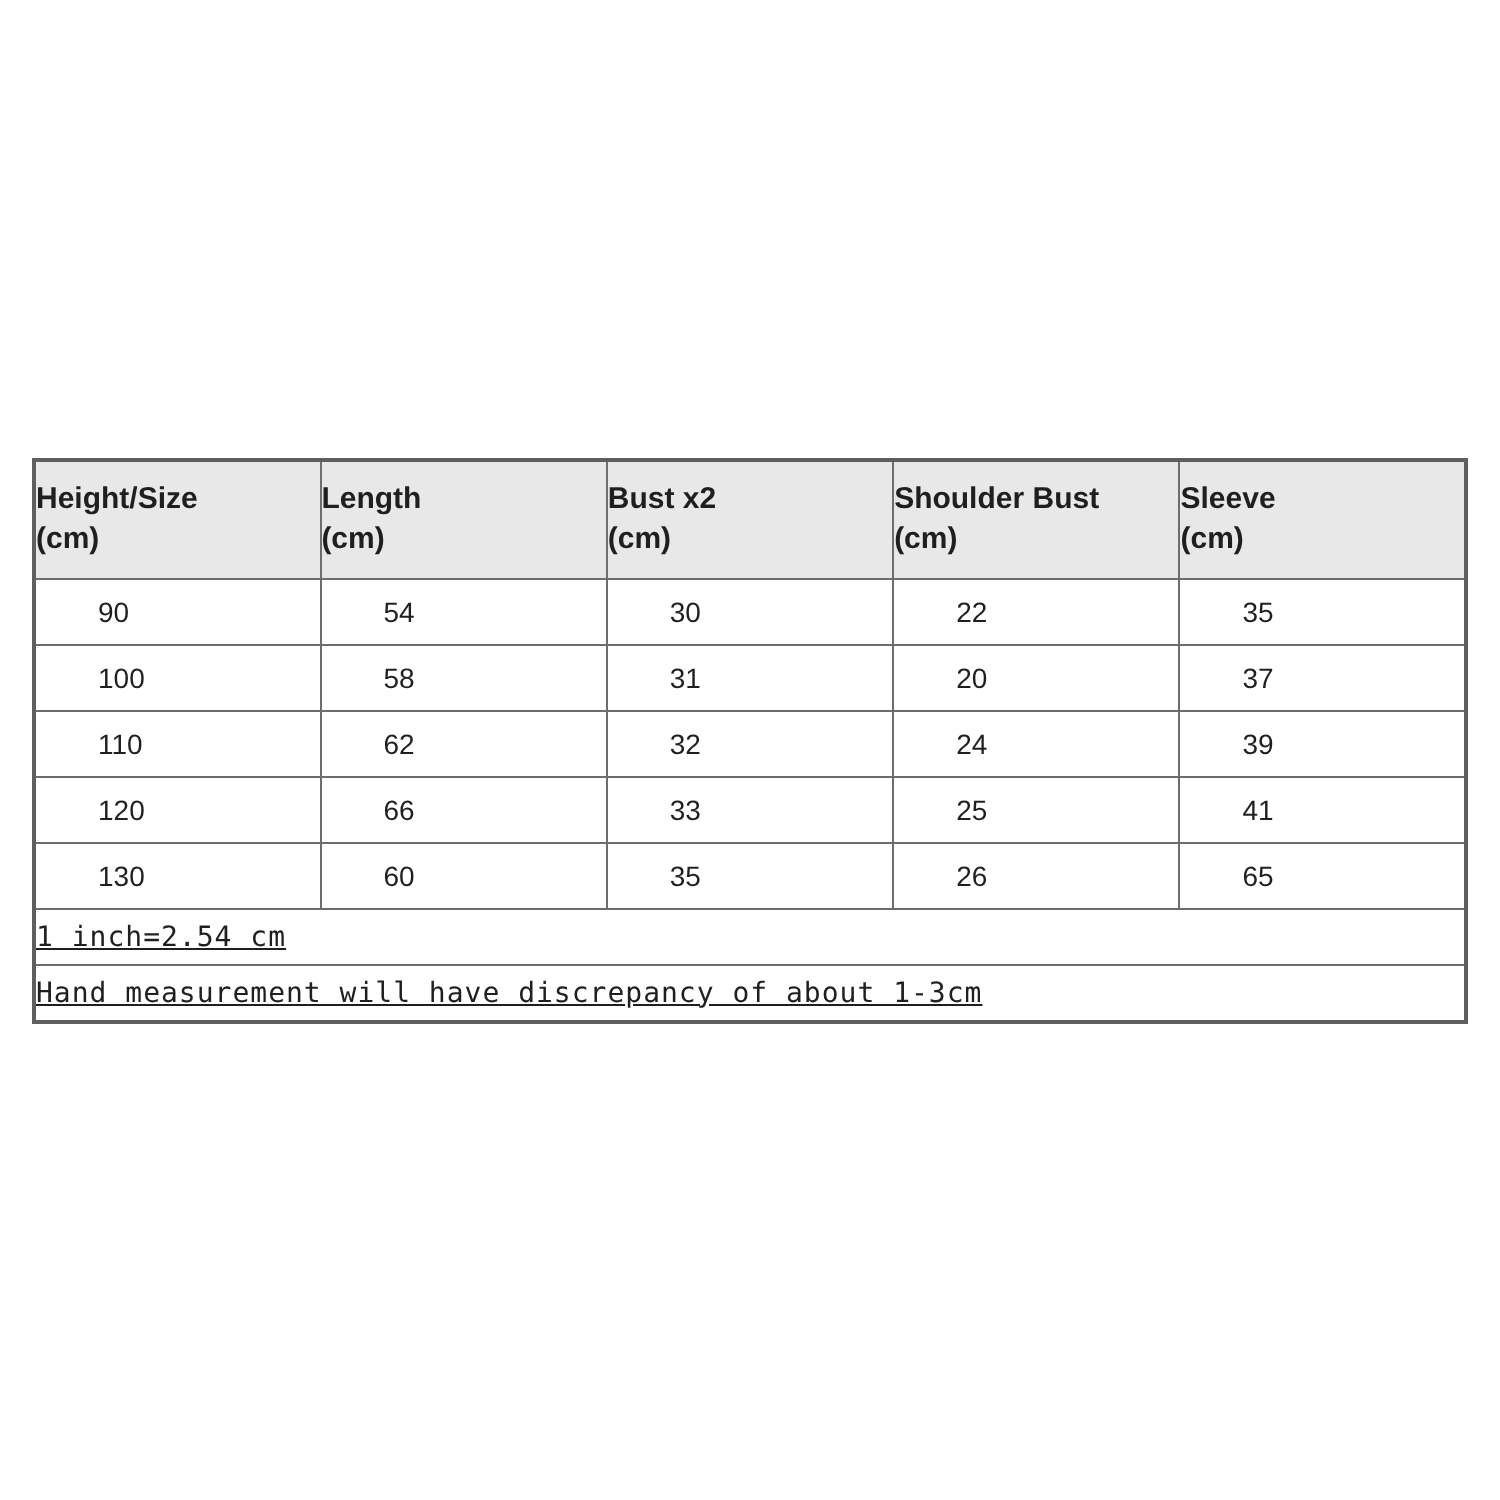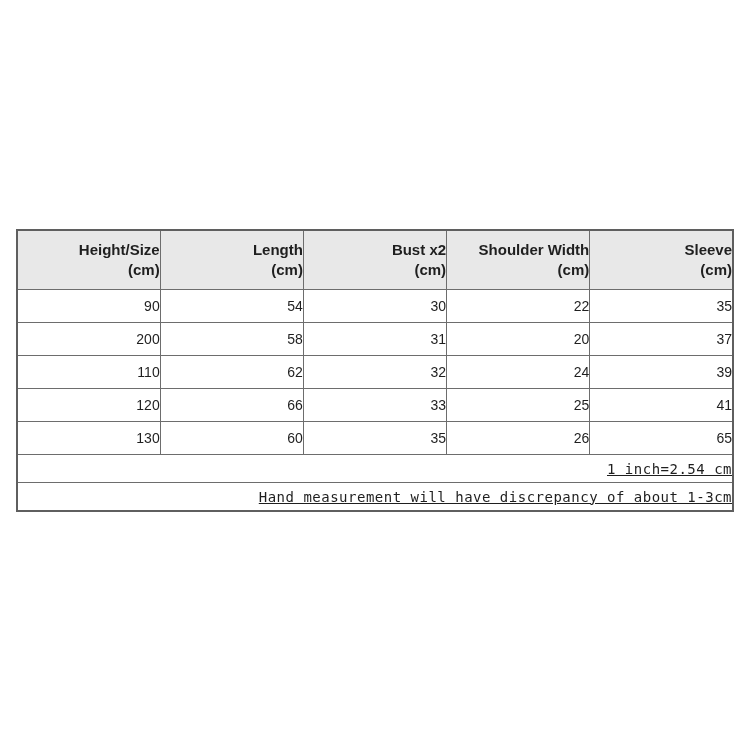--- a/index.html
+++ b/index.html
@@ -22,21 +22,21 @@
     border-collapse: collapse;
     table-layout: fixed;
     border: 2px solid #5f5f5f;
     font-family: "Liberation Sans", sans-serif;
     color: #1f1f1f;
   }
   table.size-table col { width: 20%; }
   table.size-table th,
   table.size-table td {
     border: 1px solid #6d6d6d;
-    text-align: right;
+    text-align: left;
     vertical-align: middle;
     padding: 0;
   }
   table.size-table th {
     background: #e8e8e8;
     height: 58px;
     font-size: 15px;
     font-weight: bold;
     line-height: 20px;
   }
@@ -76,39 +76,39 @@
         </th>
         <th>
           <span class="hdr-label">Length</span>
           <span class="hdr-unit">(cm)</span>
         </th>
         <th>
           <span class="hdr-label">Bust x2</span>
           <span class="hdr-unit">(cm)</span>
         </th>
         <th>
-          <span class="hdr-label">Shoulder Width</span>
+          <span class="hdr-label">Shoulder Bust</span>
           <span class="hdr-unit">(cm)</span>
         </th>
         <th>
           <span class="hdr-label">Sleeve</span>
           <span class="hdr-unit">(cm)</span>
         </th>
       </tr>
     </thead>
     <tbody>
       <tr>
         <td class="data-cell">90</td>
         <td class="data-cell">54</td>
         <td class="data-cell">30</td>
         <td class="data-cell">22</td>
         <td class="data-cell">35</td>
       </tr>
       <tr>
-        <td class="data-cell">200</td>
+        <td class="data-cell">100</td>
         <td class="data-cell">58</td>
         <td class="data-cell">31</td>
         <td class="data-cell">20</td>
         <td class="data-cell">37</td>
       </tr>
       <tr>
         <td class="data-cell">110</td>
         <td class="data-cell">62</td>
         <td class="data-cell">32</td>
         <td class="data-cell">24</td>

